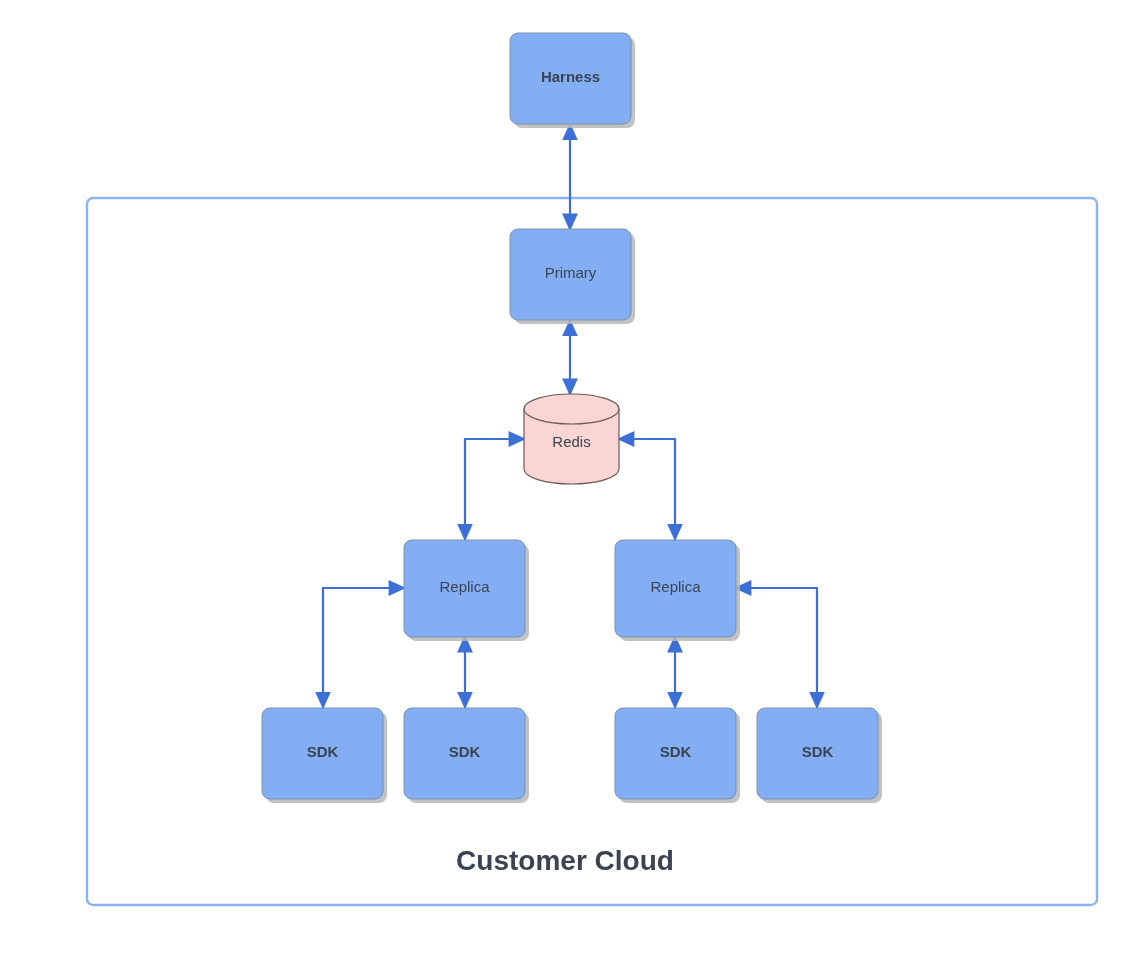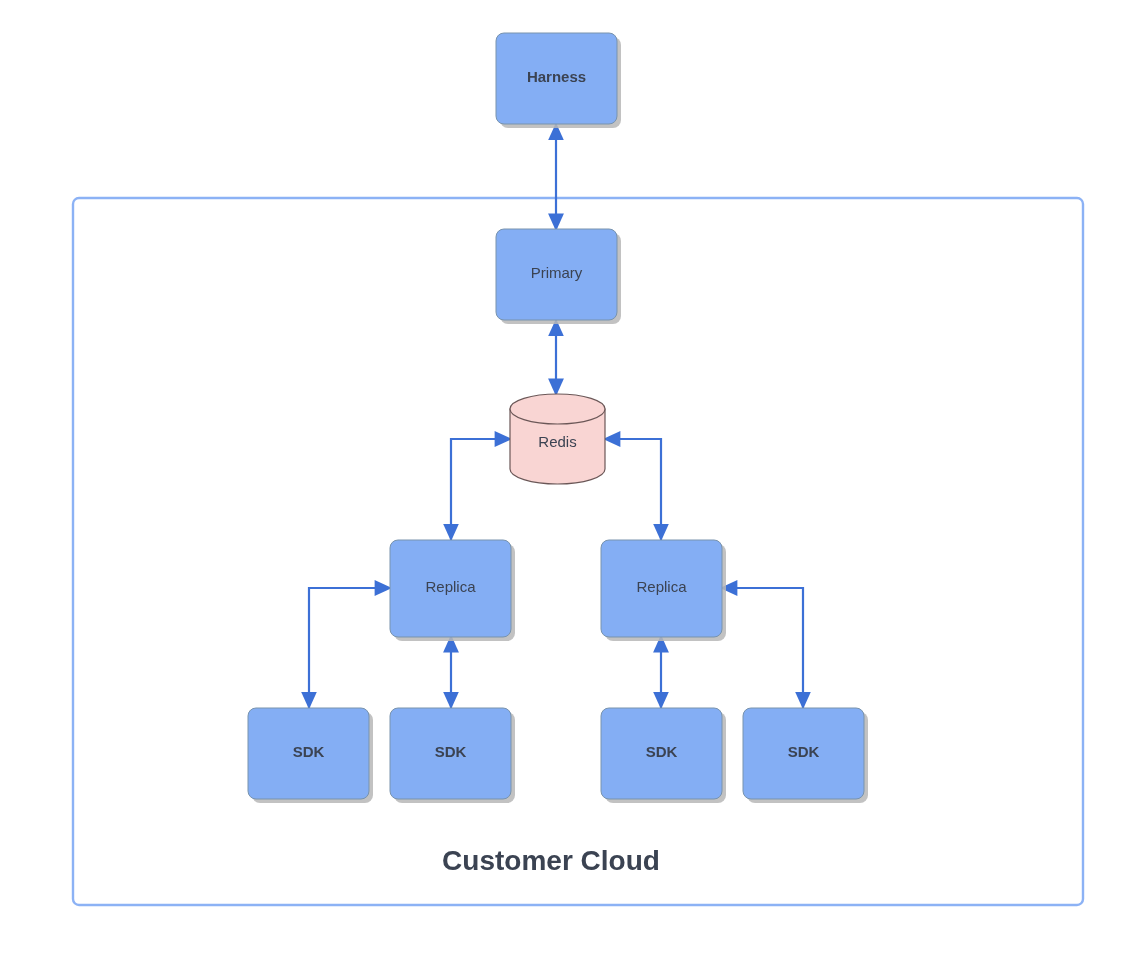--- a/index.html
+++ b/index.html
@@ -11,20 +11,21 @@
   body {
     width: 1142px;
     height: 957px;
     font-family: "Liberation Sans", sans-serif;
     overflow: hidden;
   }
   #diagram-root {
     position: relative;
     width: 1012px;
     height: 957px;
+    margin-left: 14px;
   }
   svg#diagram-canvas {
     display: block;
     width: 1142px;
     height: 957px;
   }
   .node-label {
     font-family: "Liberation Sans", sans-serif;
     fill: #3b4352;
     text-anchor: middle;

